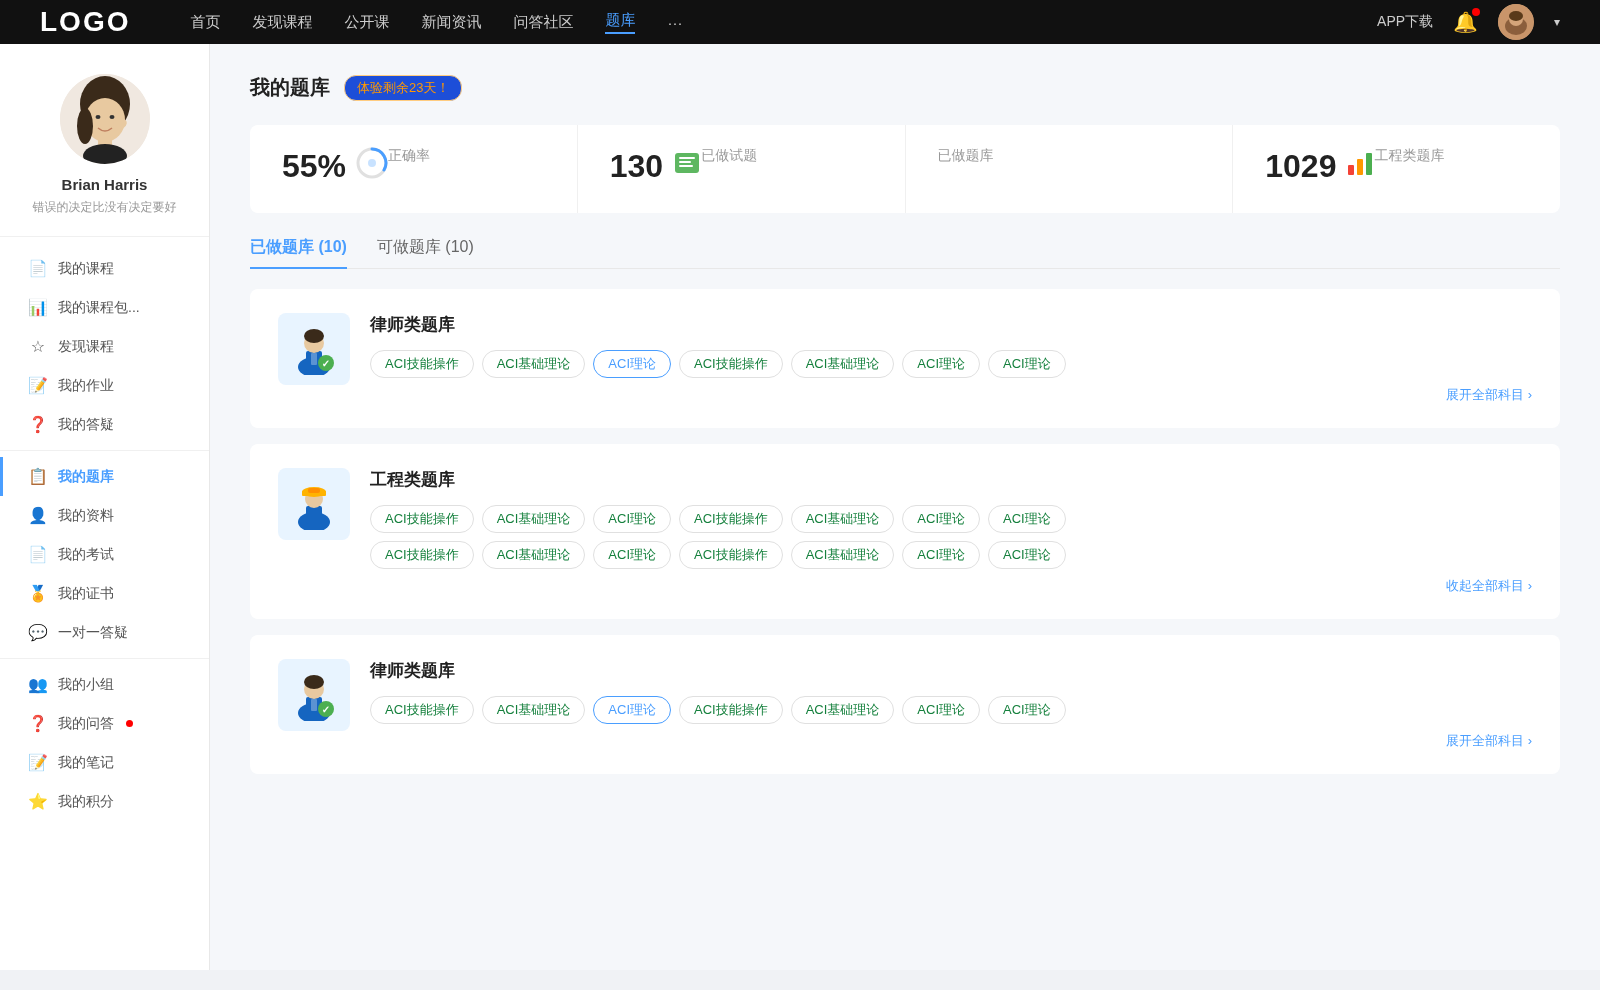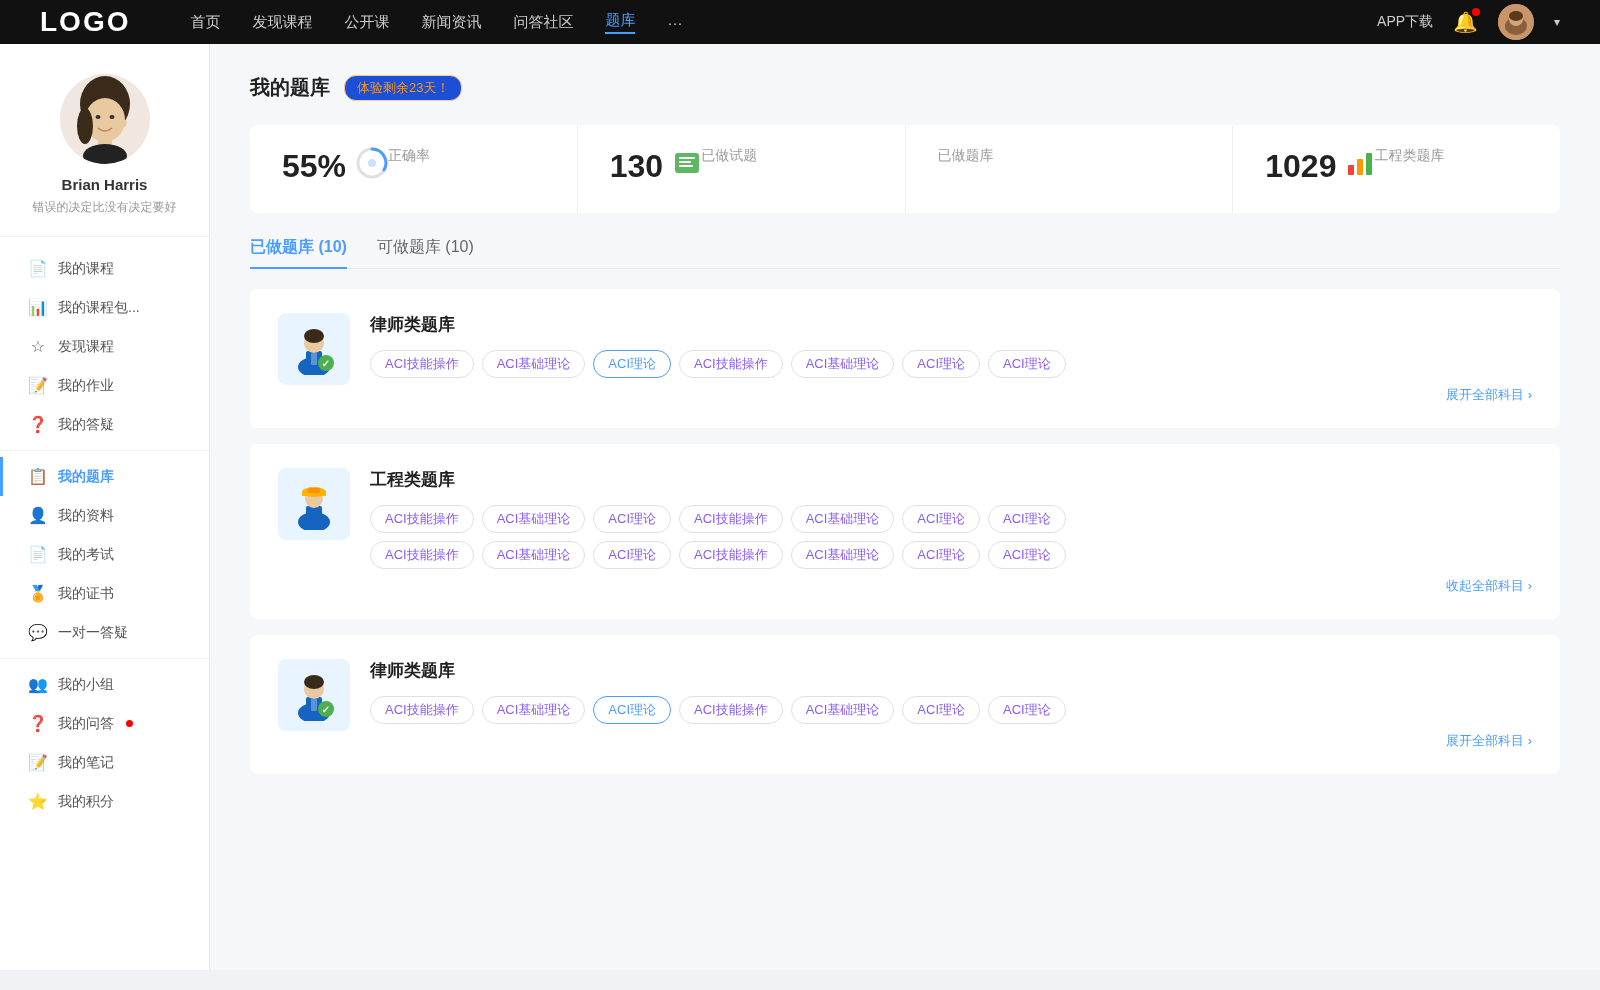--- a/index.html
+++ b/index.html
@@ -276,21 +276,21 @@
       display: flex;
       flex-wrap: wrap;
       gap: 8px;
       margin-bottom: 8px;
     }
     .tag {
       padding: 4px 14px;
       border-radius: 16px;
       font-size: 13px;
       border: 1px solid #e0e0e0;
-      color: #8b5cf6;
+      color: #15803d;
       cursor: pointer;
     }
     .tag.active-tag {
       border-color: #4a9eff;
       color: #4a9eff;
       background: #fff;
     }
     .expand-link {
       text-align: right;
       font-size: 13px;

